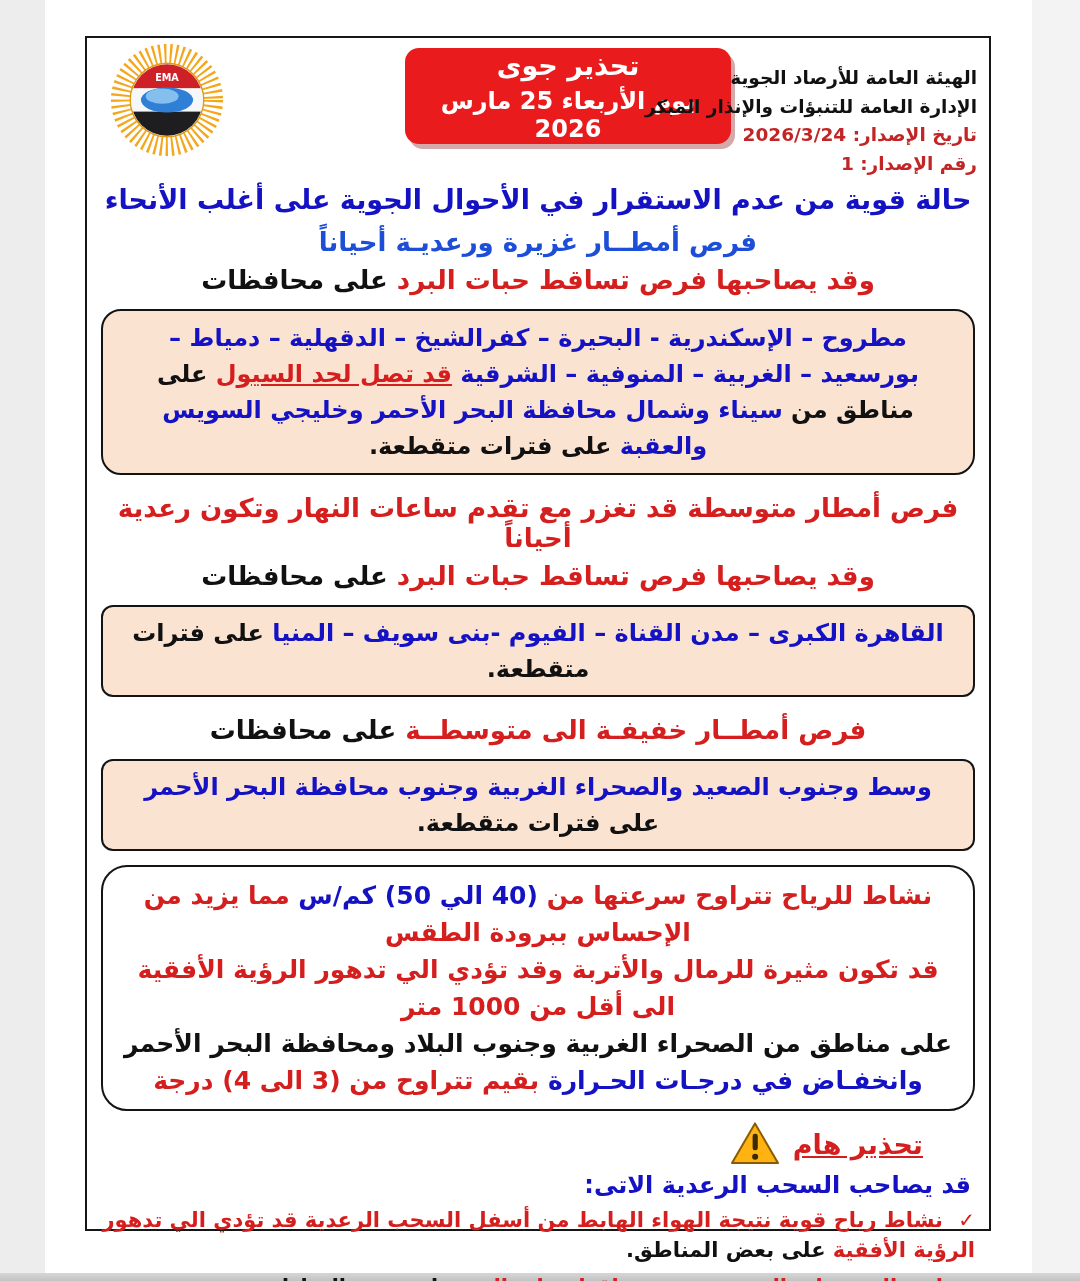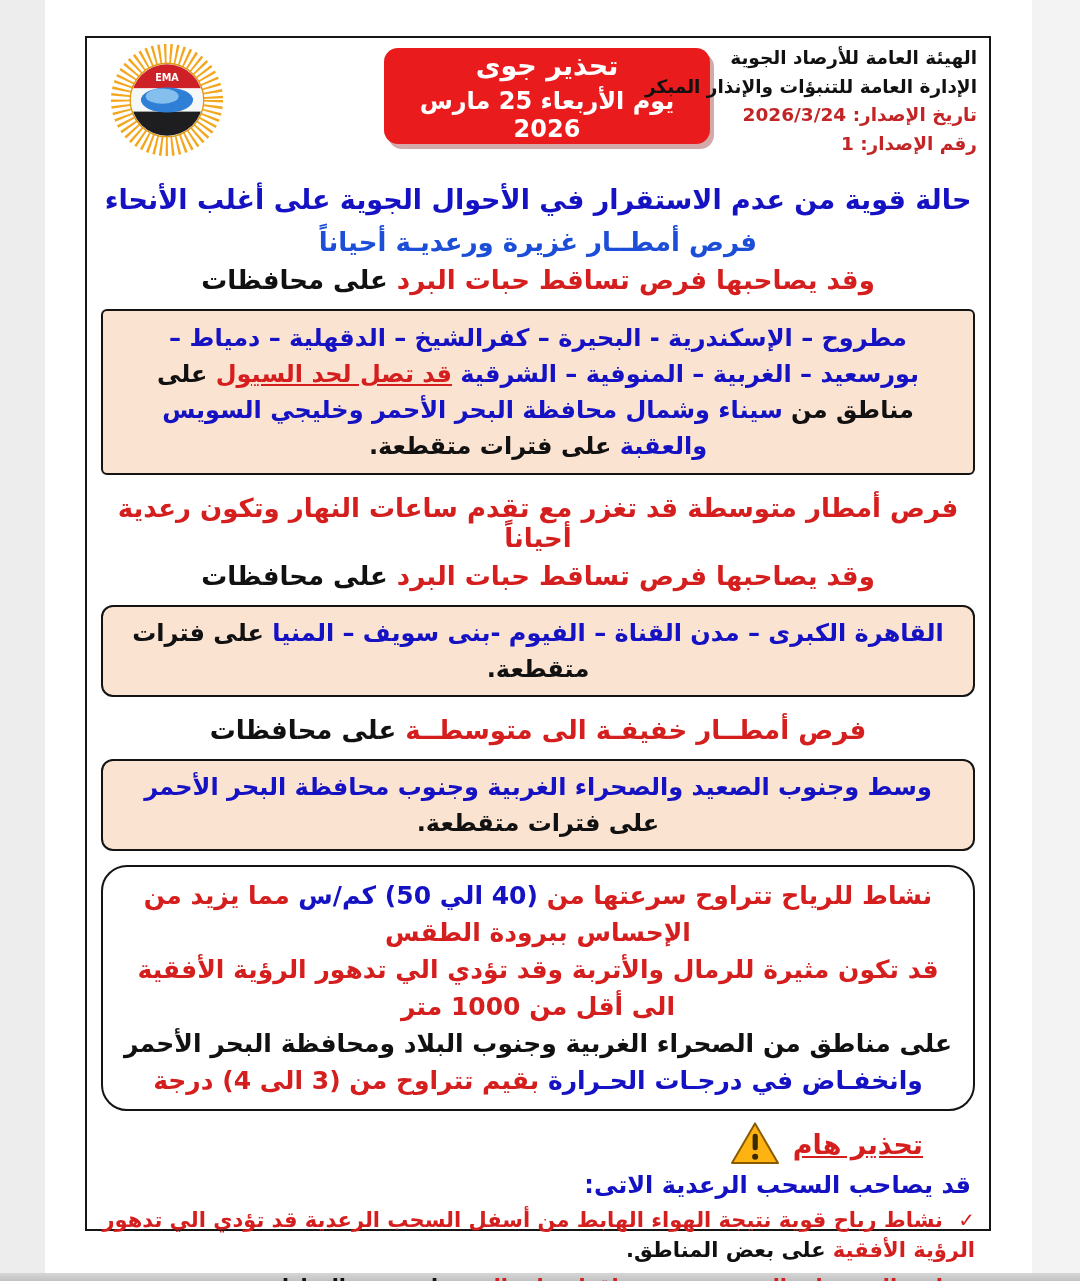--- a/index.html
+++ b/index.html
@@ -11,43 +11,43 @@
   .strip-right{position:absolute;right:0;top:0;width:48px;height:1273px;background:#f3f3f3;}
   .strip-bottom{position:absolute;left:0;top:1273px;width:1080px;height:8px;
     background:linear-gradient(#d6d6d6,#c2c2c2);}
   .doc{
     position:absolute;left:85px;top:36px;width:906px;height:1195px;
     border:2px solid #161616;background:#ffffff;box-sizing:border-box;
   }
   .hdr{position:relative;height:128px;}
   .logo{position:absolute;left:22px;top:4px;width:116px;height:116px;}
   .titlebox{
-    position:absolute;left:297px;top:10px;width:326px;height:96px;
+    position:absolute;left:318px;top:10px;width:326px;height:96px;
     background:#ea1b1c;border-radius:14px;color:#ffffff;text-align:center;
     box-shadow:4px 5px 0 rgba(130,10,10,.35);display:flex;flex-direction:column;
     justify-content:center;gap:6px;
   }
   .titlebox .t1{font-size:27px;}
   .titlebox .t2{font-size:24px;}
-  .agency{position:absolute;right:12px;top:6px;text-align:right;direction:rtl;line-height:1.55;}
+  .agency{position:absolute;right:12px;top:26px;text-align:right;direction:rtl;line-height:1.55;}
   .agency .a{font-size:18.5px;color:#111;}
   .agency .r{font-size:18.5px;color:#c22525;}
   .content{direction:rtl;text-align:center;padding:0 14px;color:#111;}
   .t-blue{color:#1512c4;}
   .t-red{color:#d51f1f;}
   .t-black{color:#111111;}
   .u{text-decoration:underline;}
   .headline{font-size:27px;color:#1512c4;margin-top:18px;}
   .sub1{font-size:26px;color:#1d4ed8;margin-top:12px;}
   .sub2{font-size:26px;margin-top:8px;}
   .pbox{
     background:#fbe3d2;border:2px solid #141414;margin-top:14px;
     padding:9px 16px;font-size:24px;line-height:1.5;
   }
-  .pbox.big{border-radius:6px;}
+  .pbox.big{border-radius:20px;}
   .pbox.small{border-radius:12px;padding:8px 12px;}
   .sec-line{font-size:26px;margin-top:18px;}
   .sec-line + .sec-line{margin-top:8px;}
   .windbox{
     background:#ffffff;border:2px solid #141414;border-radius:26px;margin-top:14px;
     padding:10px 12px;font-size:25px;line-height:1.48;
   }
   .warn-head{
     display:flex;direction:rtl;align-items:center;justify-content:flex-start;
     gap:12px;margin-top:10px;padding-right:52px;

